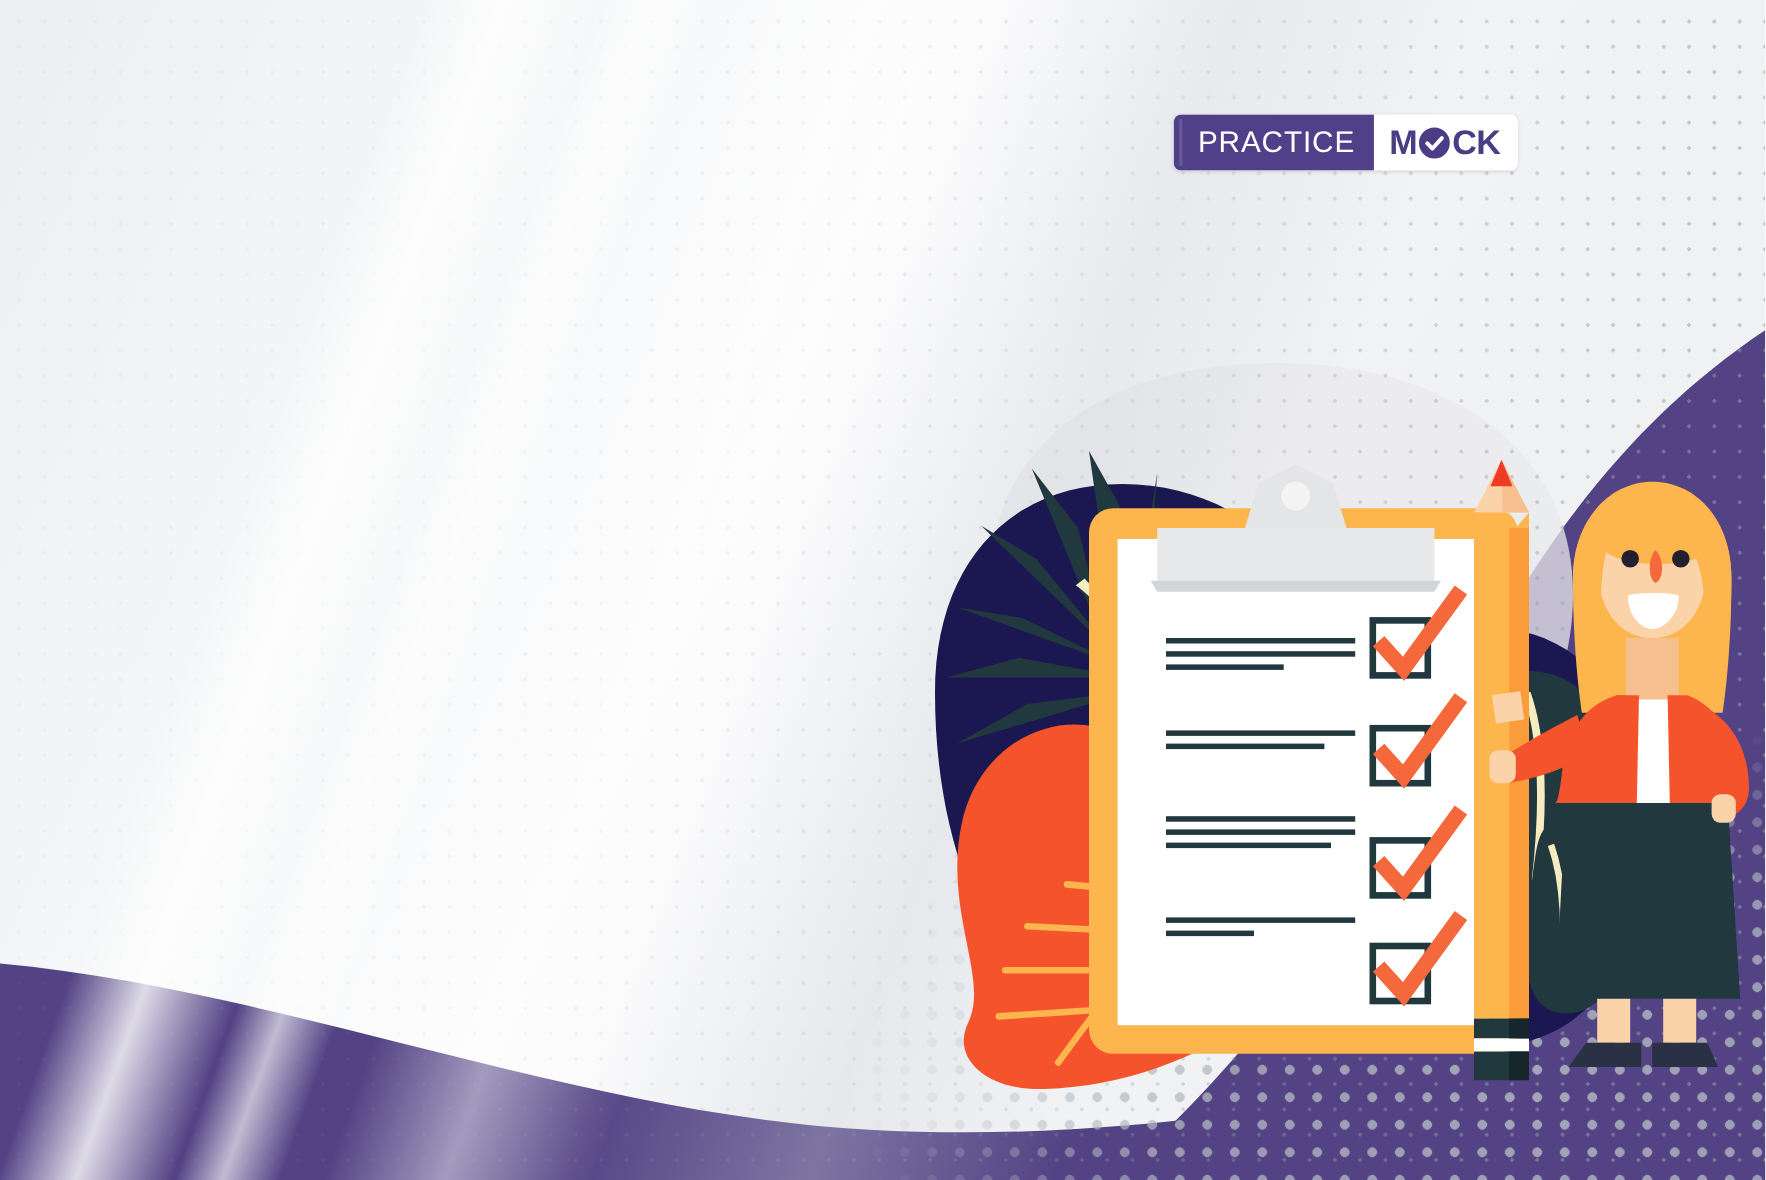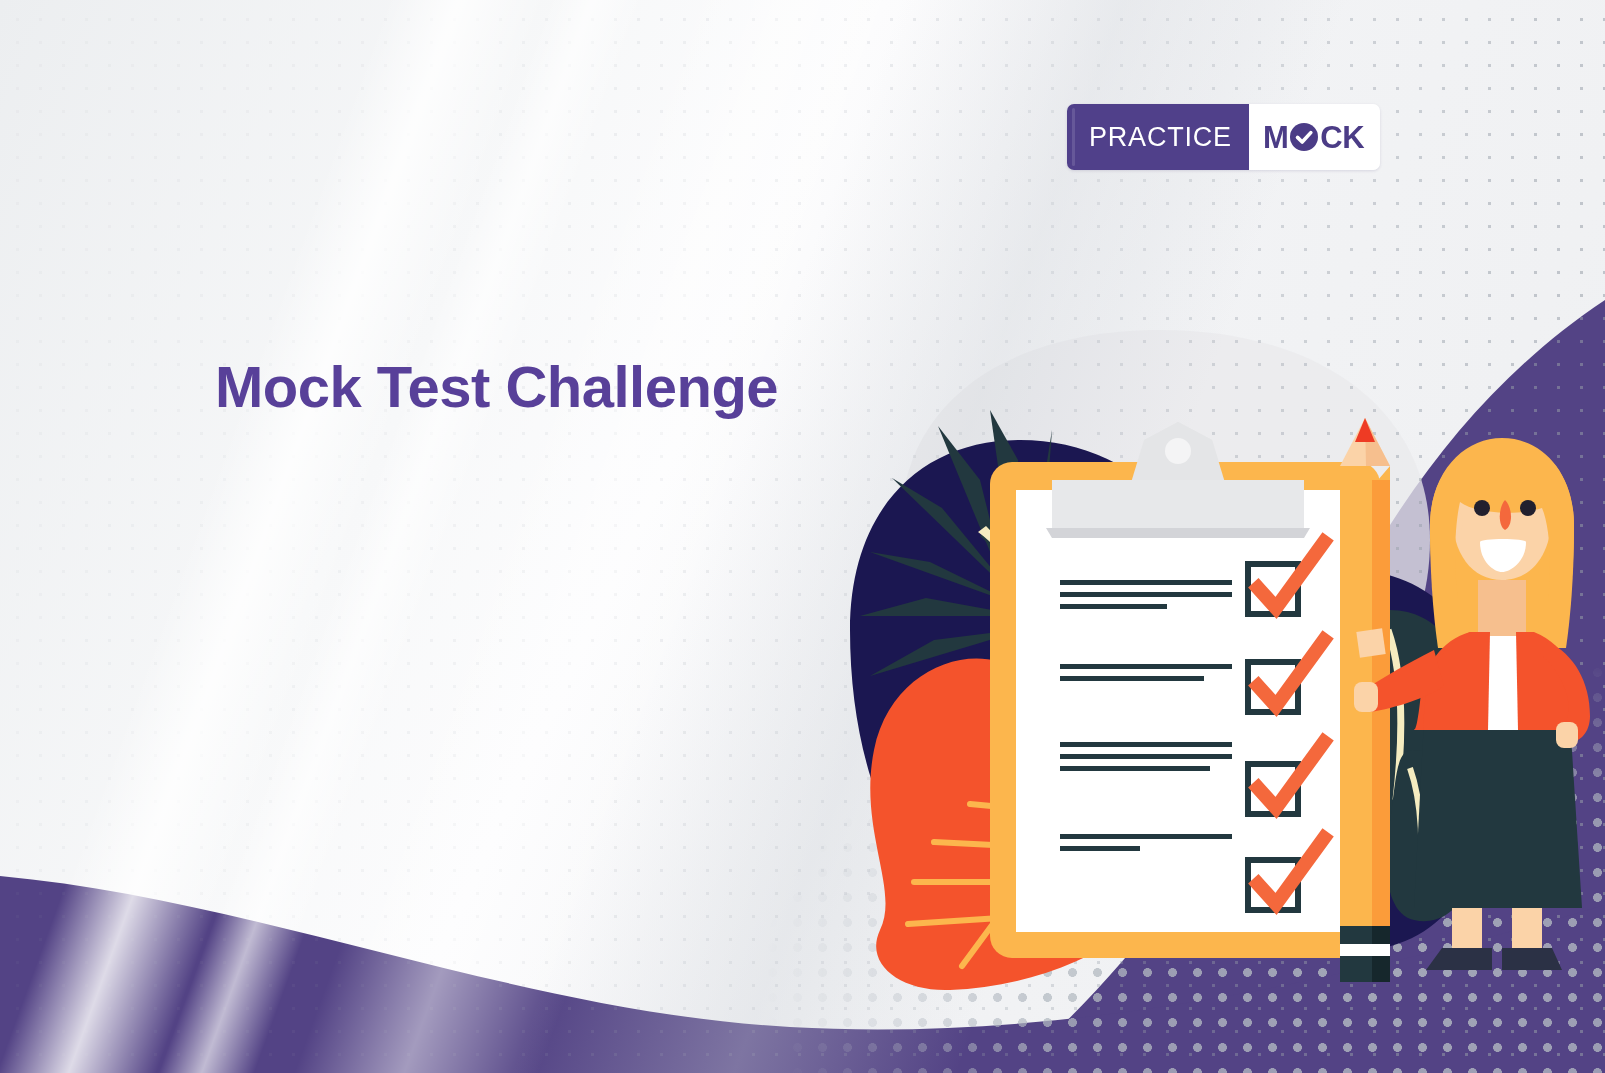--- a/index.html
+++ b/index.html
@@ -61,21 +61,21 @@
     background: linear-gradient(90deg, rgba(208,212,218,0) 0%, rgba(206,210,216,0.35) 50%, rgba(208,212,218,0) 100%);
     transform: rotate(20deg);
   }
   .bg-svg { position: absolute; inset: 0; }
 
   
   .logo {
     position: absolute;
     left: 1067px;
     top: 104px;
-    height: 66px;
+    height: 51px;
     display: flex;
     align-items: stretch;
     border-radius: 7px;
     overflow: hidden;
     box-shadow: 0 1px 3px rgba(60,50,110,0.15);
   }
   .logo-left {
     background: #50408a;
     display: flex;
     align-items: center;
@@ -166,21 +166,20 @@
       <span class="mo-text">M</span>
       <svg class="check-o" width="30" height="30" viewBox="0 0 30 30">
         <circle cx="15" cy="15" r="14" fill="#4b3c86"></circle>
         <path d="M8.5 15.4 L13.2 20 L21.8 10.6" stroke="#ffffff" stroke-width="3.6" fill="none" stroke-linecap="round" stroke-linejoin="round"></path>
       </svg>
       <span class="mo-text">CK</span>
     </div>
   </div>
 
   <div class="headline">
-    <span class="l2">Mock Test Challenge</span>
   </div>
 
   <svg class="illustration" viewBox="0 0 775 680">
 
     <path d="M20,300 C20,180 90,110 190,110 C300,110 380,190 400,300 C430,450 380,600 250,620 C120,640 20,500 20,300 Z" fill="#1b1751"></path>
     <path d="M520,240 C600,240 660,300 665,400 C672,520 630,610 540,620 C460,628 430,540 435,430 C440,320 460,240 520,240 Z" fill="#1b1751"></path>
 
     <g fill="#22383f">
       <path d="M180,270 L108,96 L150,150 Z"></path>
       <path d="M186,268 L62,148 L112,178 Z"></path>

